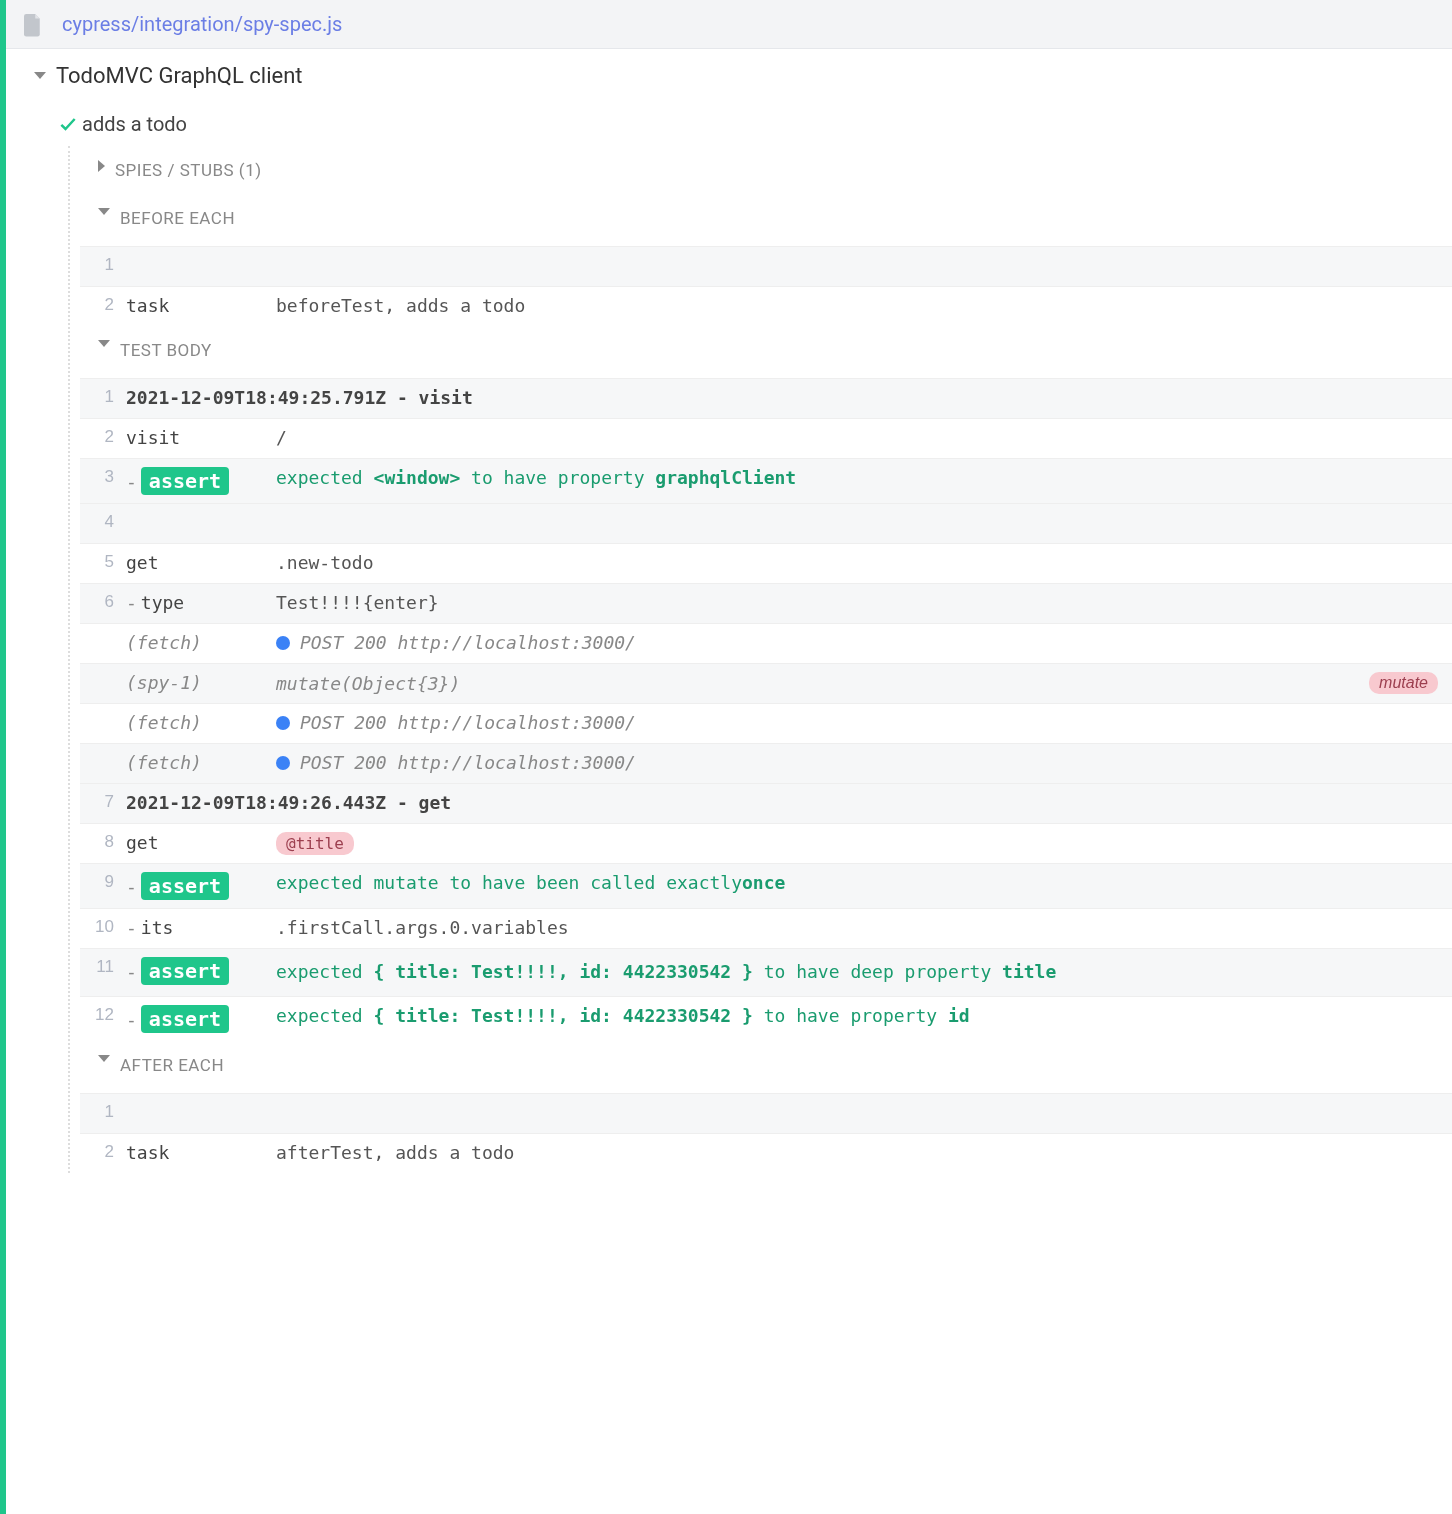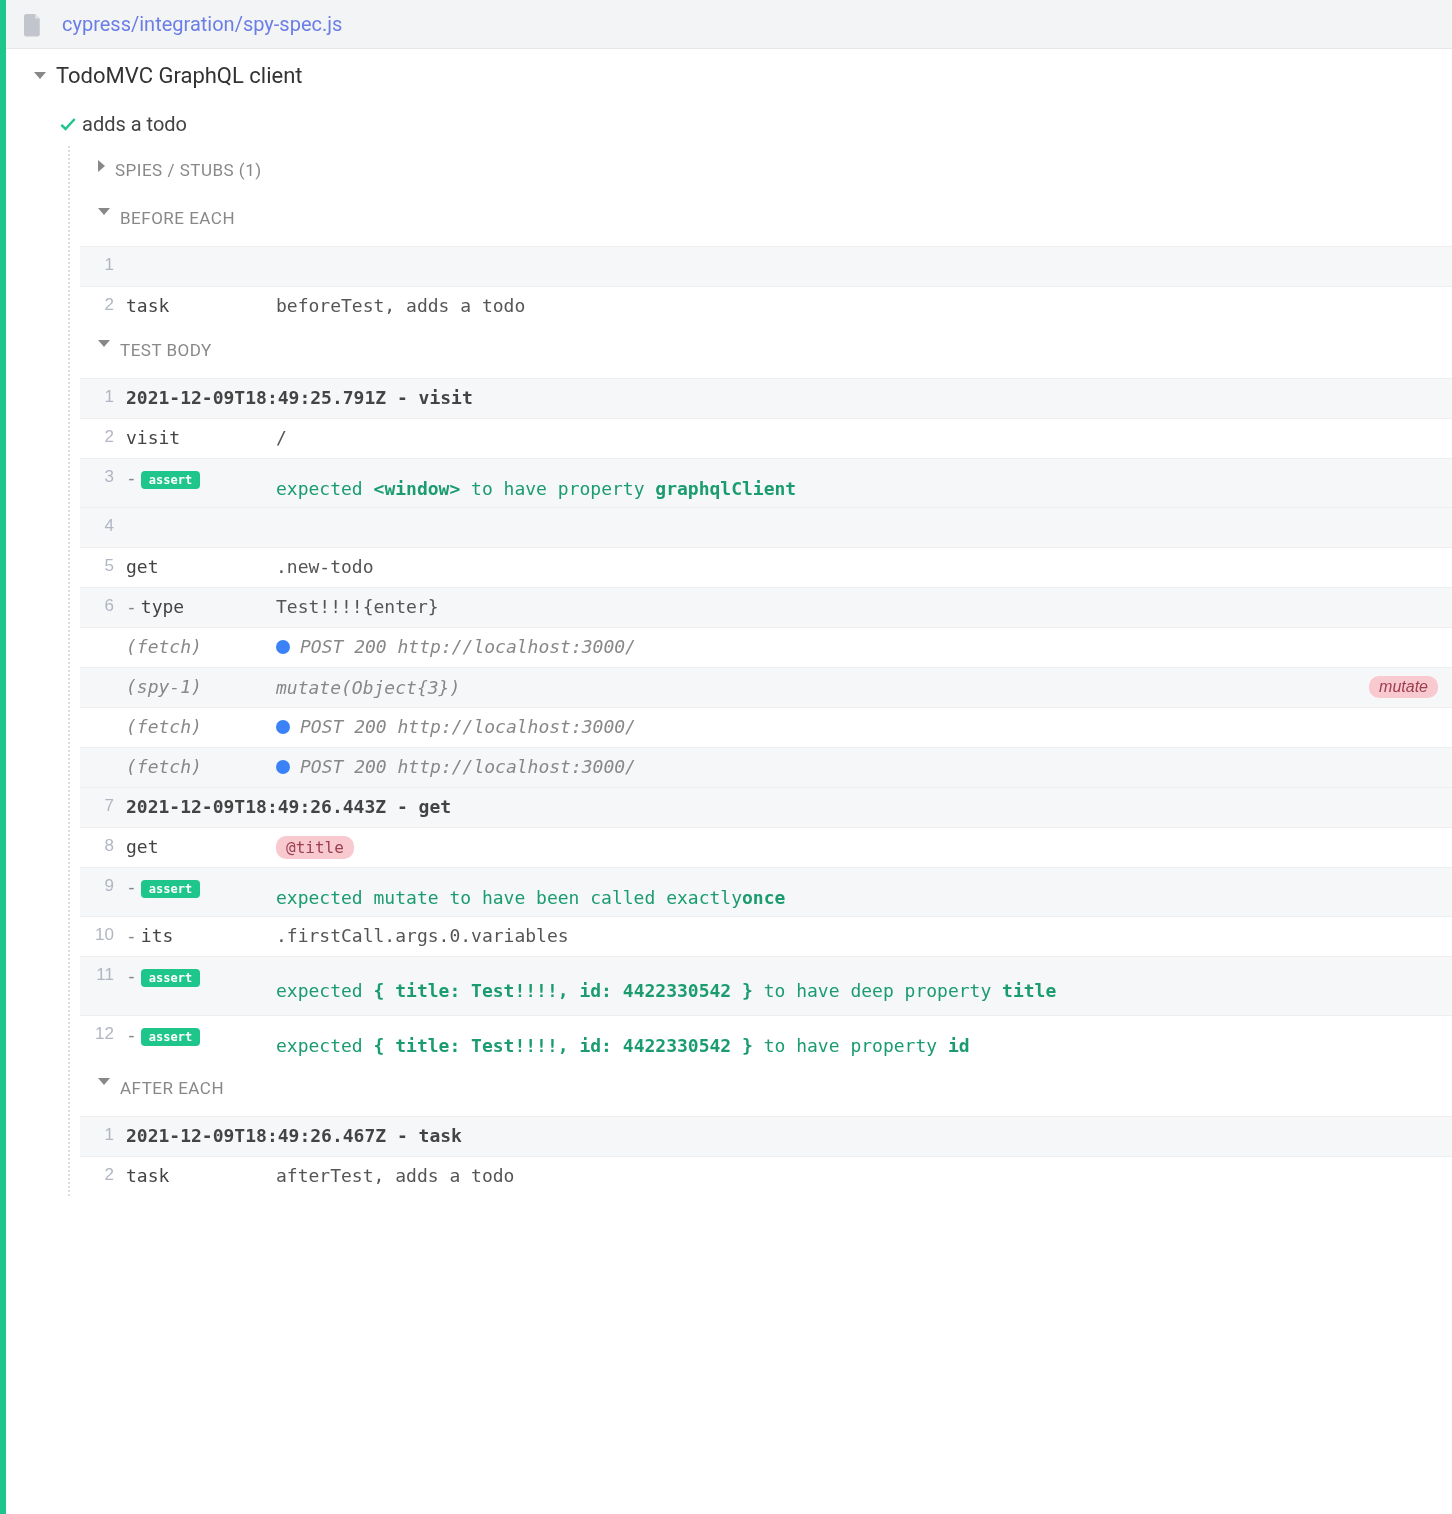--- a/index.html
+++ b/index.html
@@ -77,21 +77,21 @@
   .cmd-name .event { color:#888; font-style:italic; }
   .cmd-msg { flex:1; color:#555; display:flex; flex-wrap:wrap; align-items:center; gap:0; }
   .cmd-msg.ital { color:#888; font-style:italic; }
   .pill {
     display:inline-block;
     background:#1fc68b;
     color:#fff;
     padding:2px 8px;
     border-radius:4px;
     font-weight:600;
-    font-size:12px;
+    font-size:20px;
     font-style:normal;
   }
   .pill-mutate {
     background:#f8c9cf; color:#9c3f4f;
     padding:2px 10px; border-radius:10px;
     font-style:normal;
     font-family: ui-monospace, Menlo, monospace;
     font-size:16px;
   }
   .tag-mutate-right {
@@ -101,21 +101,21 @@
     font-family: -apple-system, sans-serif;
     font-size:16px;
     margin-left:auto;
   }
   .dot {
     width:14px;height:14px;border-radius:50%;
     background:#3b82f6;
     display:inline-block; margin-right:10px;
     flex-shrink:0;
   }
-  .assert-msg { color:#1a9c6f;margin-top:11px; }
+  .assert-msg { color:#1a9c6f; }
   .assert-strong { font-weight:700; }
 </style>
 </head>
 <body>
 
 <div class="file-header">
   <span class="file-icon">
     <svg viewBox="0 0 16 20">
         <path d="M2 0h8l4 4v14a2 2 0 0 1-2 2H2a2 2 0 0 1-2-2V2a2 2 0 0 1 2-2z" fill="#c2c6cc"></path>
         <path d="M10 0v4h4" fill="#e2e4e8"></path>
@@ -286,21 +286,20 @@
 
   </div>
 
   <div class="section-header">
     <span class="caret"></span>
     <span>AFTER EACH</span>
   </div>
   <div class="log-block">
     <div class="cmd-row alt">
       <span class="cmd-num">1</span>
-      <span class="cmd-msg" style="font-weight:600;color:#444">2021-12-09T18:49:26.467Z - task</span>
     </div>
     <div class="cmd-row plain">
       <span class="cmd-num">2</span>
       <span class="cmd-name">task</span>
       <span class="cmd-msg">afterTest, adds a todo</span>
     </div>
   </div>
 
 </div>
 

